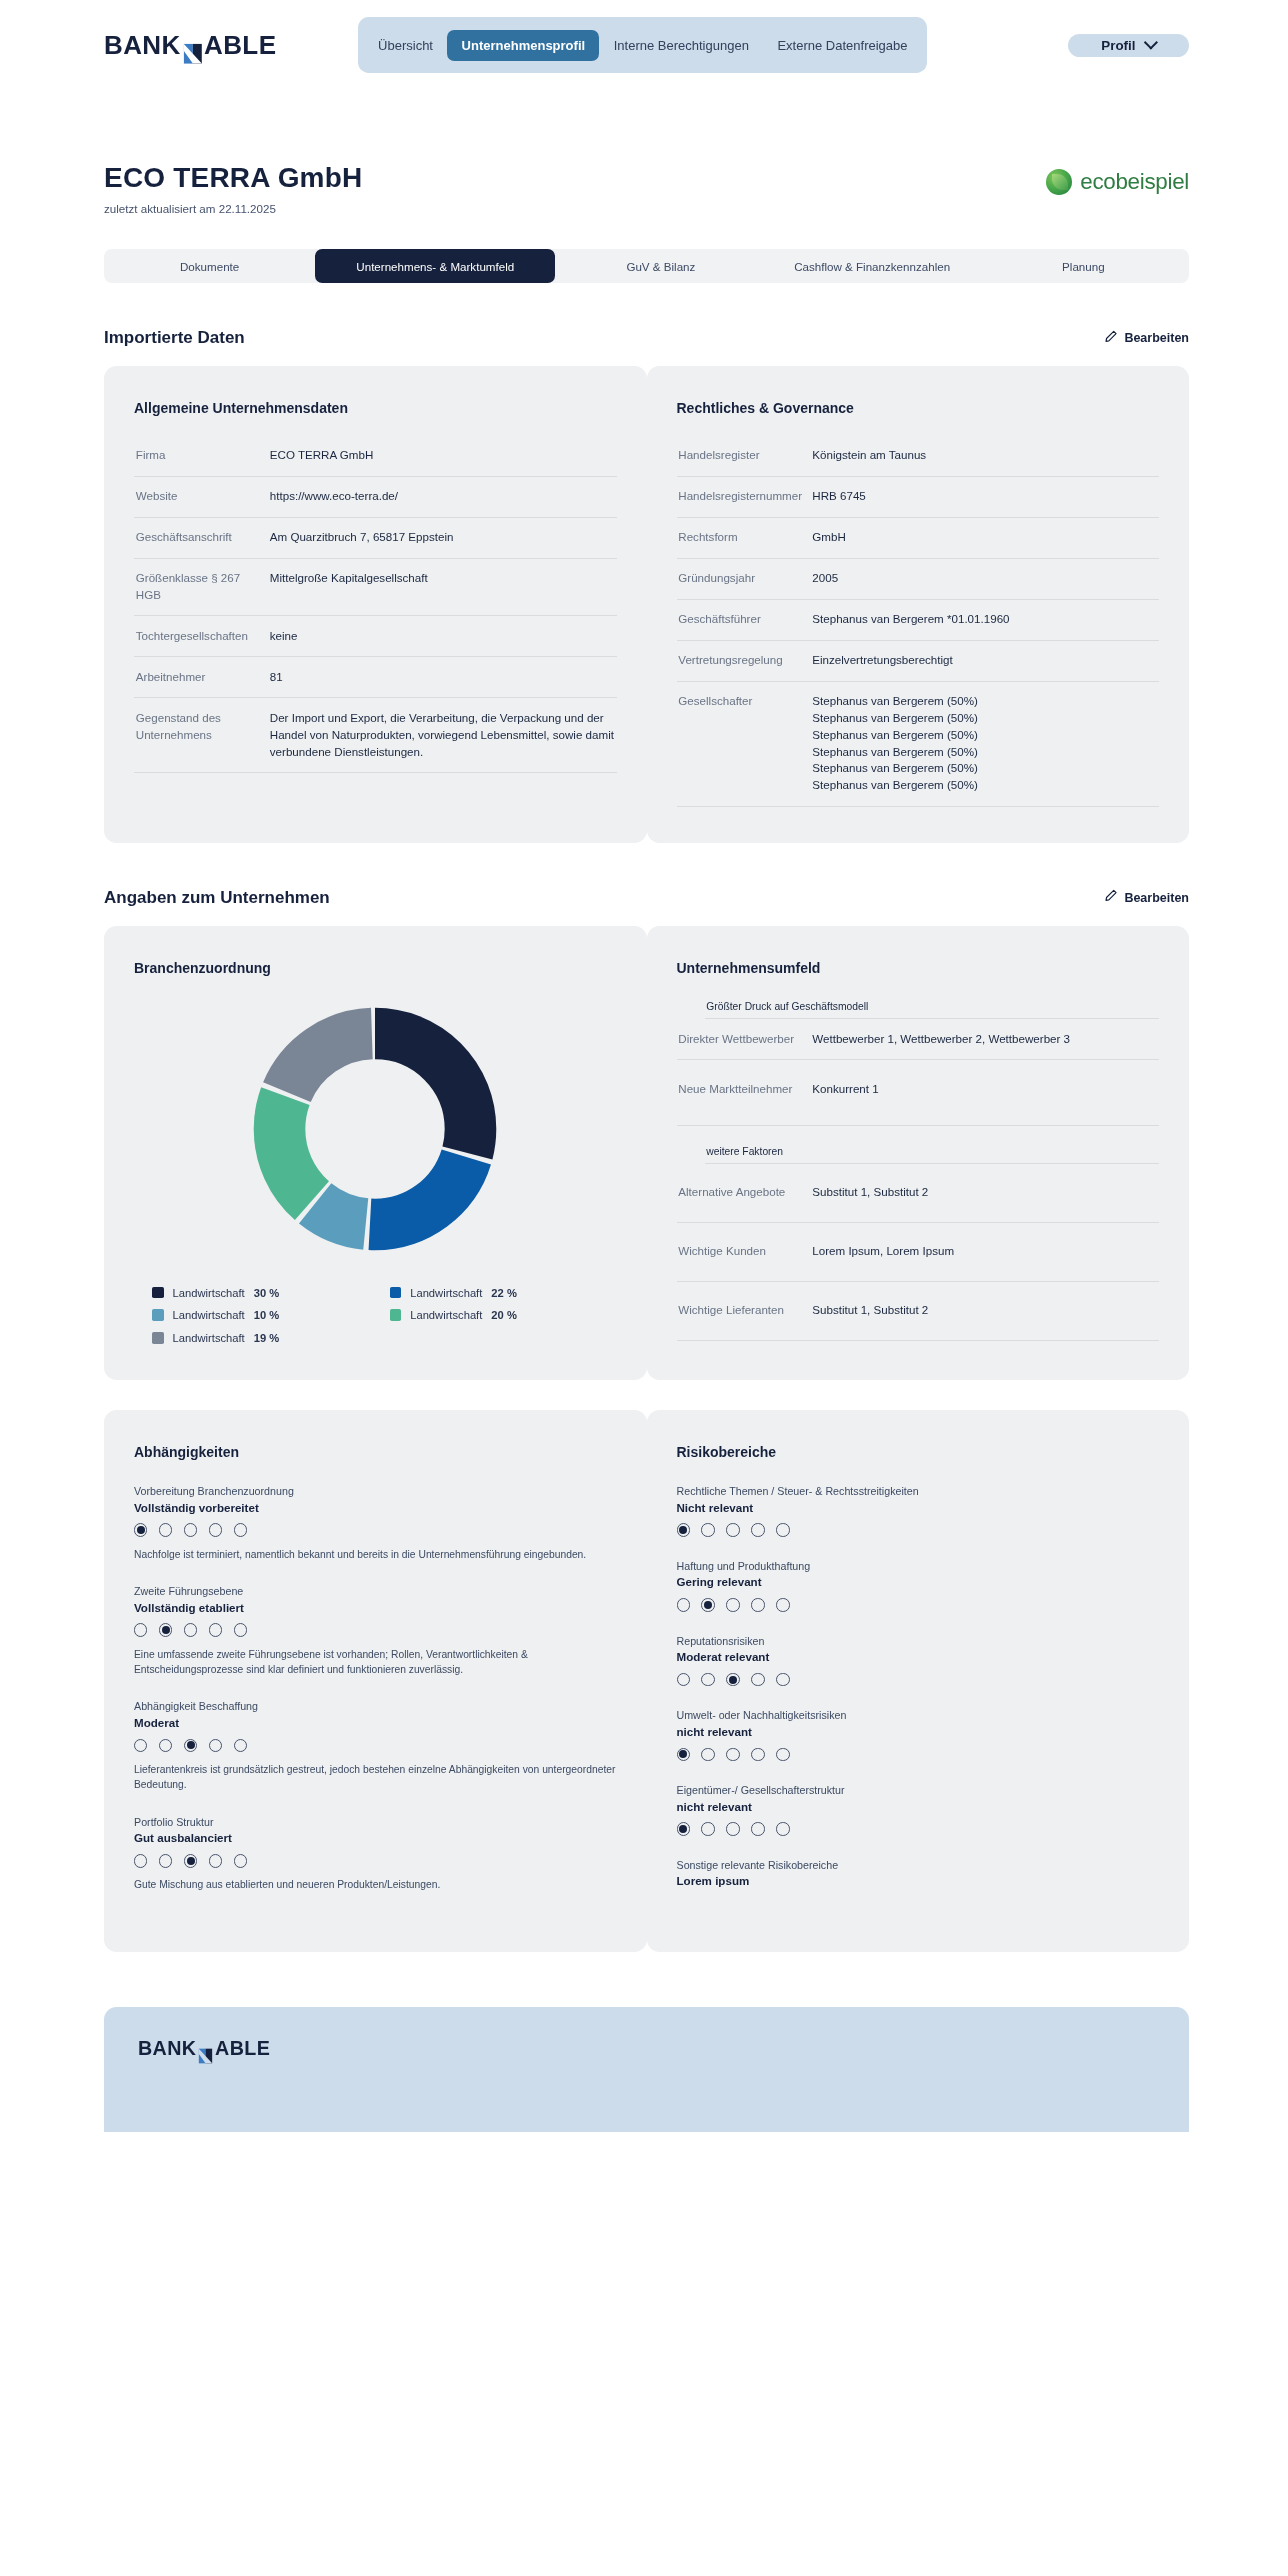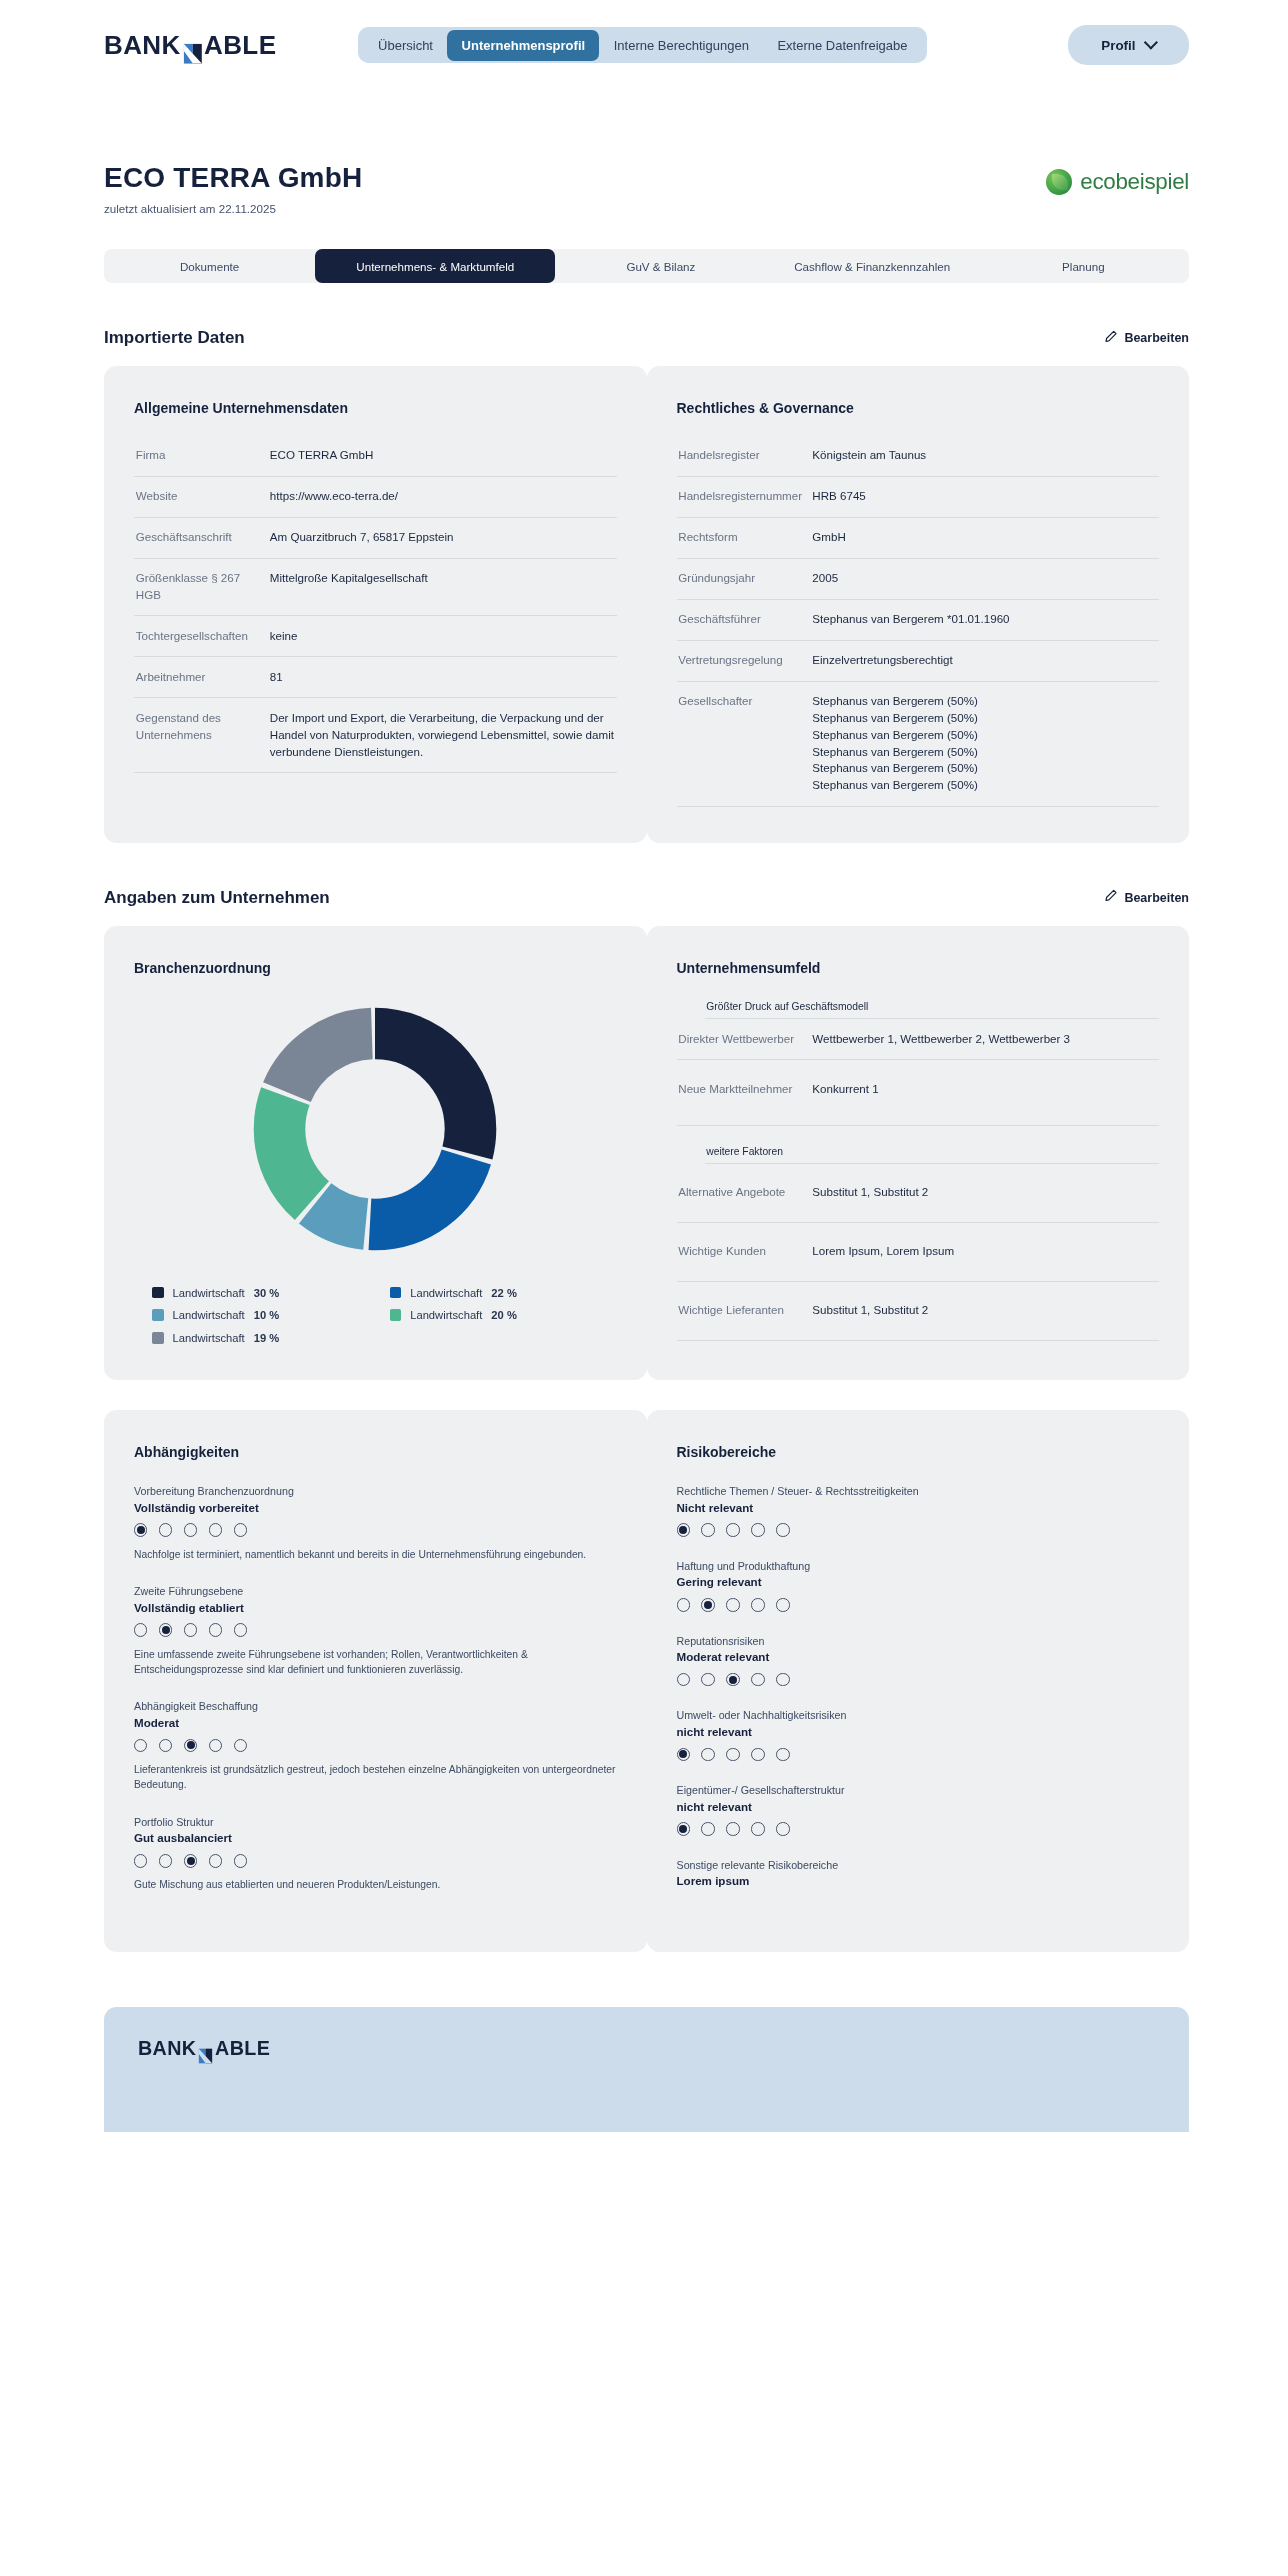--- a/index.html
+++ b/index.html
@@ -22,37 +22,37 @@
   .brand { display: flex; align-items: flex-end; font-weight: bold; font-size: 26px; letter-spacing: 0.4px; color: #16213d; }
   .brand .n-mark { display: inline-block; width: 19.7px; height: 21.5px; margin: 0 1.8px; position: relative; top: 1.8px; }
 
   .nav-pill {
     margin-left: 82px;
     background: #cddcea;
     border-radius: 10.7px;
     display: flex;
     align-items: center;
     padding: 4.5px 5.4px;
-    height: 36px;
+    height: 56px;
   }
   .nav-item {
     font-size: 13px;
     color: #32415c;
     padding: 8px 14.3px;
     border-radius: 7.2px;
     white-space: nowrap;
     cursor: pointer;
   }
   .nav-item.active { background: #31719f; color: #ffffff; font-weight: bold; }
 
   .profile-pill {
     margin-left: auto;
     background: #cddcea;
     border-radius: 19px;
-    height: 40px;
+    height: 23px;
     display: flex;
     align-items: center;
     gap: 10.7px;
     padding: 0 33px;
     font-size: 13.4px;
     font-weight: bold;
     color: #16213d;
     cursor: pointer;
   }
   .chev { width: 9.8px; height: 9.8px; border-right: 2.1px solid #16213d; border-bottom: 2.1px solid #16213d; transform: rotate(45deg) translate(-1.8px,-1.8px); }

